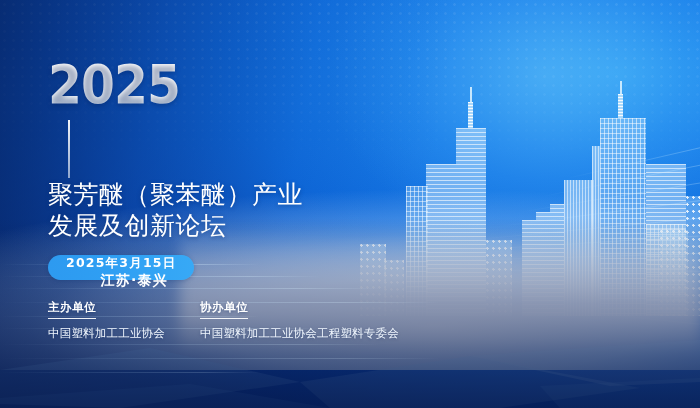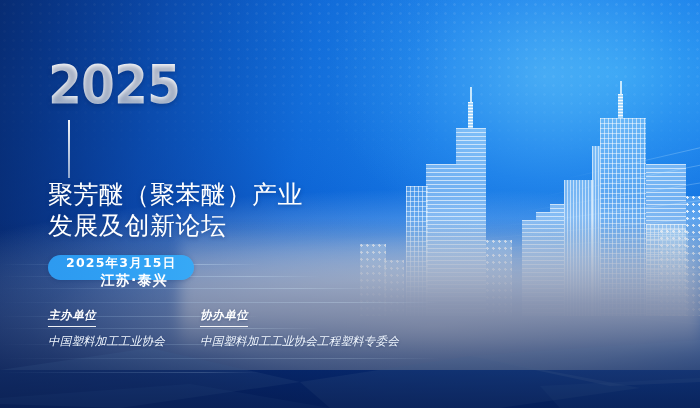--- a/index.html
+++ b/index.html
@@ -224,23 +224,22 @@
   .datebar .place {
     font-family: "DejaVu Sans", sans-serif;
     font-size: 14px;
     font-weight: 700;
     color: #ffffff;
     letter-spacing: 1.2px;
     margin-left: 26px;
   }
 
   .orgs {
-    margin-top: 25px;
+    margin-top: 17px;
     position: relative;
-    font-style: italic;
   }
   .org-row {
     display: flex;
   }
   .org-col-a { width: 152px; flex: 0 0 152px; }
   .org-col-b { flex: 1 1 auto; }
   .org-head {
     display: inline-block;
     font-family: "DejaVu Sans", sans-serif;
     font-size: 11.5px;

